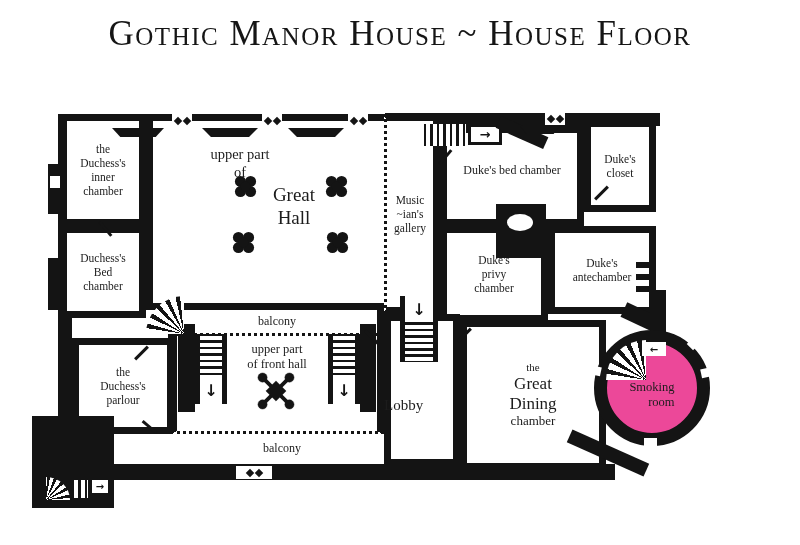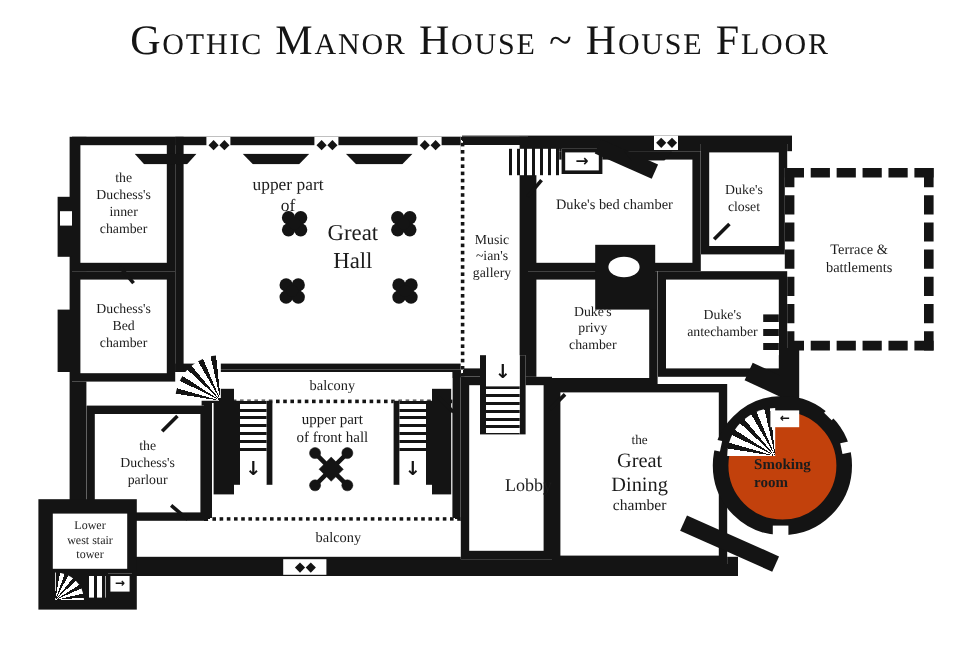--- a/index.html
+++ b/index.html
@@ -29,22 +29,22 @@
   .door{position:absolute;width:3px;height:18px;background:#141414}
   .gap{position:absolute;background:#fff;display:flex;align-items:center;justify-content:center;gap:3px}
   .dm{width:6px;height:6px;background:#141414;transform:rotate(45deg)}
   .bay{position:absolute;background:#141414;clip-path:polygon(0 0,100% 0,84% 100%,16% 100%)}
   .dashv{position:absolute;background:repeating-linear-gradient(180deg,#141414 0 6px,#fff 6px 12px)}
   .fan{position:absolute;border-radius:100% 0 0 0;
        background:repeating-conic-gradient(from 160deg at 100% 100%,#141414 0 7deg,#fff 7deg 17deg)}
   .fan-bl{position:absolute;border-radius:0 100% 0 0;
        background:repeating-conic-gradient(from 20deg at 0% 100%,#141414 0 8deg,#fff 8deg 19deg)}
   .round{
-    position:absolute;border-radius:50%;background:#c2410c;border:13px solid #141414;
-    box-sizing:border-box;display:flex;align-items:center;justify-content:center;text-align:left;font-weight:bold;
+    position:absolute;border-radius:50%;background:#ec4899;border:13px solid #141414;
+    box-sizing:border-box;display:flex;align-items:center;justify-content:center;text-align:right;
   }
   .battle{border-style:dashed;border-width:8px}
 </style>
 </head>
 <body>
 
 <div class="title">Gothic Manor House ~ House Floor</div>
 
 <div class="abs" style="left:0;top:0;width:800px;height:545px">
 
@@ -72,24 +72,20 @@
     <div class="lbl">Music
 ~ian's
 gallery</div>
   </div>
   <div class="room" style="left:440px;top:126px;width:144px;height:100px;align-items:flex-start;padding-top:30px">
     <div class="lbl" style="font-size:12px">Duke's bed chamber</div>
   </div>
   <div class="room" style="left:584px;top:120px;width:72px;height:92px">
     <div class="lbl">Duke's
 closet</div>
-  </div>
-  <div class="room battle" style="left:654px;top:140px;width:124px;height:152px">
-    <div class="lbl" style="font-size:12px">Terrace &amp;
-battlements</div>
   </div>
   <div class="room" style="left:440px;top:226px;width:108px;height:96px">
     <div class="lbl">Duke's
 privy
 chamber</div>
   </div>
   <div class="room" style="left:548px;top:226px;width:108px;height:88px">
     <div class="lbl">Duke's
 antechamber</div>
   </div>
@@ -174,21 +170,21 @@
         <line x1="18" y1="18" x2="82" y2="82" stroke-width="9"></line>
         <line x1="82" y1="18" x2="18" y2="82" stroke-width="9"></line>
         <circle cx="18" cy="18" r="11"></circle>
         <circle cx="82" cy="18" r="11"></circle>
         <circle cx="18" cy="82" r="11"></circle>
         <circle cx="82" cy="82" r="11"></circle>
         <rect x="33" y="33" width="34" height="34" transform="rotate(45 50 50)"></rect>
       </g>
     </svg>
 
-  <div class="lbl abs" style="left:384px;top:396px;width:76px;text-align:right;font-size:15px">Lobby</div>
+  <div class="lbl abs" style="left:384px;top:396px;width:76px;text-align:left;font-size:15px">Lobby</div>
   <div class="stair" style="left:400px;top:296px;width:38px;height:66px">
     <div class="landing" style="height:26px">
         <span class="arrow">↓</span>
       </div>
     <div class="flight-h"></div>
   </div>
 
   <div class="abs stripes-v" style="left:424px;top:124px;width:42px;height:22px"></div>
   <div class="abs" style="left:468px;top:124px;width:34px;height:21px;background:#fff;border:3px solid #141414;box-sizing:border-box;display:flex;align-items:center;justify-content:center">
     <span class="arrow" style="font-size:13px">→</span>
@@ -197,25 +193,20 @@
 
   <div class="wall" style="left:496px;top:204px;width:50px;height:54px"></div>
   <div class="gap" style="left:507px;top:214px;width:26px;height:17px;border-radius:50%"></div>
 
   <div class="fan" style="left:146px;top:296px;width:38px;height:38px"></div>
 
   <div class="abs" style="left:184px;top:434px;width:196px;height:28px;display:flex;align-items:center;justify-content:center;background:#fff">
     <span class="lbl" style="font-size:12px">balcony</span>
   </div>
   <div class="wall" style="left:32px;top:416px;width:82px;height:92px"></div>
-  <div class="abs" style="left:44px;top:428px;width:62px;height:46px;background:#fff;display:flex;align-items:center;justify-content:center;text-align:center">
-    <span class="lbl" style="font-size:10px">Lower
-west stair
-tower</span>
-  </div>
   <div class="fan-bl" style="left:46px;top:477px;width:24px;height:23px"></div>
   <div class="abs stripes-v" style="left:72px;top:480px;width:16px;height:18px"></div>
   <div class="abs" style="left:90px;top:478px;width:20px;height:17px;background:#fff;border:2px solid #141414;box-sizing:border-box;display:flex;align-items:center;justify-content:center">
     <span class="arrow" style="font-size:10px">→</span>
   </div>
 
   <div class="wall" style="left:622px;top:310px;width:40px;height:16px;transform:rotate(25deg)"></div>
   <div class="wall" style="left:650px;top:290px;width:16px;height:46px"></div>
   <div class="dashv" style="left:636px;top:262px;width:13px;height:34px"></div>
   <div class="wall" style="left:566px;top:446px;width:84px;height:14px;transform:rotate(24deg)"></div>

